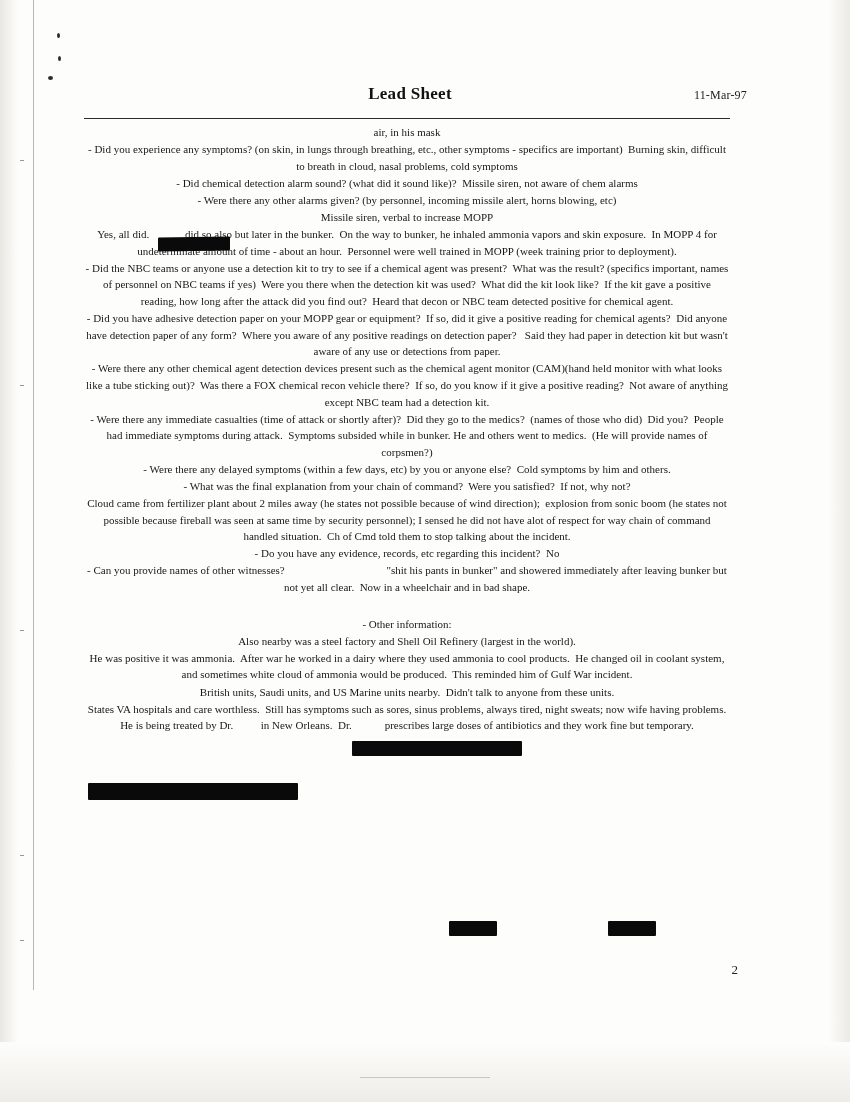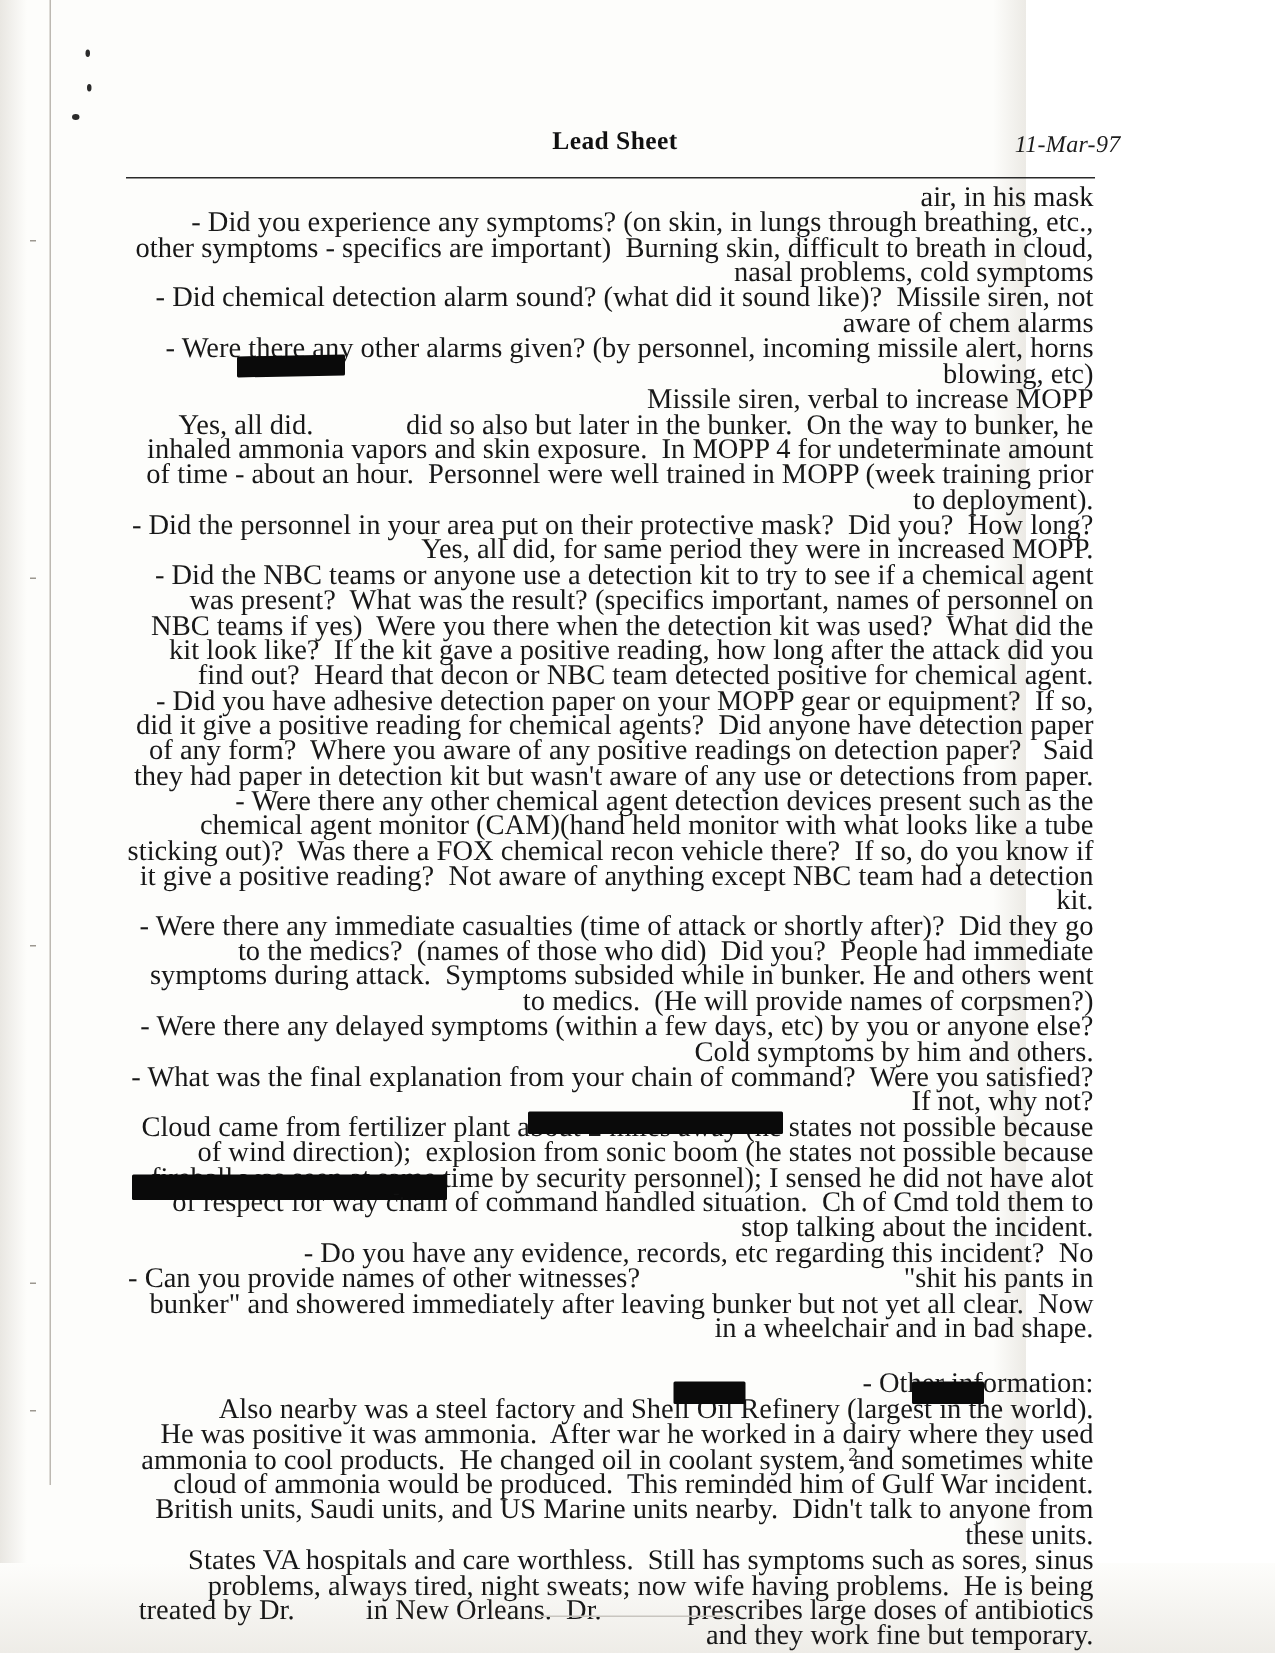--- a/index.html
+++ b/index.html
@@ -12,21 +12,21 @@
     height: 1102px;
     position: relative;
     font-family: "Liberation Serif", serif;
     color: #1a1a1a;
     overflow: hidden;
   }
 
   .page {
     position: absolute;
     left: 0; top: 0;
-    width: 684px;
+    width: 850px;
     height: 1102px;
     background: #fdfdfb;
   }
 
   
   .scan-edge-left {
     position: absolute;
     left: 0; top: 0;
     width: 18px; height: 1102px;
     background: linear-gradient(to right, #e9e7e2, #fdfdfb);
@@ -78,41 +78,40 @@
     font-family: "Liberation Serif", serif;
     font-weight: bold;
     font-size: 17px;
     letter-spacing: 0.3px;
     color: #111;
   }
   .doc-date {
     position: absolute;
     right: -12px; top: 4px;
     font-family: "Liberation Serif", serif;
-    font-style: italic;
-    font-size: 16px;
+    font-size: 12px;
     color: #1c1c1c;
     letter-spacing: 0.2px;
   }
   .rule {
     position: absolute;
     left: 84px; top: 118px;
     width: 646px; height: 1px;
     background: #2a2a2a;
   }
 
   .body-text {
     position: absolute;
     left: 85px;
     top: 124px;
     width: 644px;
-    font-size: 19px;
+    font-size: 11px;
     line-height: 16.6px;
     color: #181818;
-    text-align: right;
+    text-align: center;
   }
   .body-text p {
     margin: 0 0 0.5px 0;
     white-space: pre-wrap;
   }
   .body-text p.ital { }
   .body-text p.gap2 { margin-top: 20px; }
 
   .redaction {
     position: absolute;
@@ -173,21 +172,20 @@
   </div>
   <div class="rule"></div>
 
   <div class="body-text">
     <p>air, in his mask</p>
     <p>- Did you experience any symptoms? (on skin, in lungs through breathing, etc., other symptoms - specifics are important)  Burning skin, difficult to breath in cloud, nasal problems, cold symptoms</p>
     <p>- Did chemical detection alarm sound? (what did it sound like)?  Missile siren, not aware of chem alarms</p>
     <p class="ital">- Were there any other alarms given? (by personnel, incoming missile alert, horns blowing, etc)</p>
     <p>Missile siren, verbal to increase MOPP</p>
     <p>Yes, all did.             did so also but later in the bunker.  On the way to bunker, he inhaled ammonia vapors and skin exposure.  In MOPP 4 for undeterminate amount of time - about an hour.  Personnel were well trained in MOPP (week training prior to deployment).</p>
-    <p>- Did the personnel in your area put on their protective mask?  Did you?  How long?  Yes, all did, for same period they were in increased MOPP.</p>
     <p>- Did the NBC teams or anyone use a detection kit to try to see if a chemical agent was present?  What was the result? (specifics important, names of personnel on NBC teams if yes)  Were you there when the detection kit was used?  What did the kit look like?  If the kit gave a positive reading, how long after the attack did you find out?  Heard that decon or NBC team detected positive for chemical agent.</p>
     <p>- Did you have adhesive detection paper on your MOPP gear or equipment?  If so, did it give a positive reading for chemical agents?  Did anyone have detection paper of any form?  Where you aware of any positive readings on detection paper?   Said they had paper in detection kit but wasn't aware of any use or detections from paper.</p>
     <p>- Were there any other chemical agent detection devices present such as the chemical agent monitor (CAM)(hand held monitor with what looks like a tube sticking out)?  Was there a FOX chemical recon vehicle there?  If so, do you know if it give a positive reading?  Not aware of anything except NBC team had a detection kit.</p>
     <p>- Were there any immediate casualties (time of attack or shortly after)?  Did they go to the medics?  (names of those who did)  Did you?  People had immediate symptoms during attack.  Symptoms subsided while in bunker. He and others went to medics.  (He will provide names of corpsmen?)</p>
     <p>- Were there any delayed symptoms (within a few days, etc) by you or anyone else?  Cold symptoms by him and others.</p>
     <p>- What was the final explanation from your chain of command?  Were you satisfied?  If not, why not?</p>
     <p>Cloud came from fertilizer plant about 2 miles away (he states not possible because of wind direction);  explosion from sonic boom (he states not possible because fireball was seen at same time by security personnel); I sensed he did not have alot of respect for way chain of command handled situation.  Ch of Cmd told them to stop talking about the incident.</p>
     <p>- Do you have any evidence, records, etc regarding this incident?  No</p>
     <p>- Can you provide names of other witnesses?                                     "shit his pants in bunker" and showered immediately after leaving bunker but not yet all clear.  Now in a wheelchair and in bad shape.</p>
     <p class="gap2">- Other information:</p>

